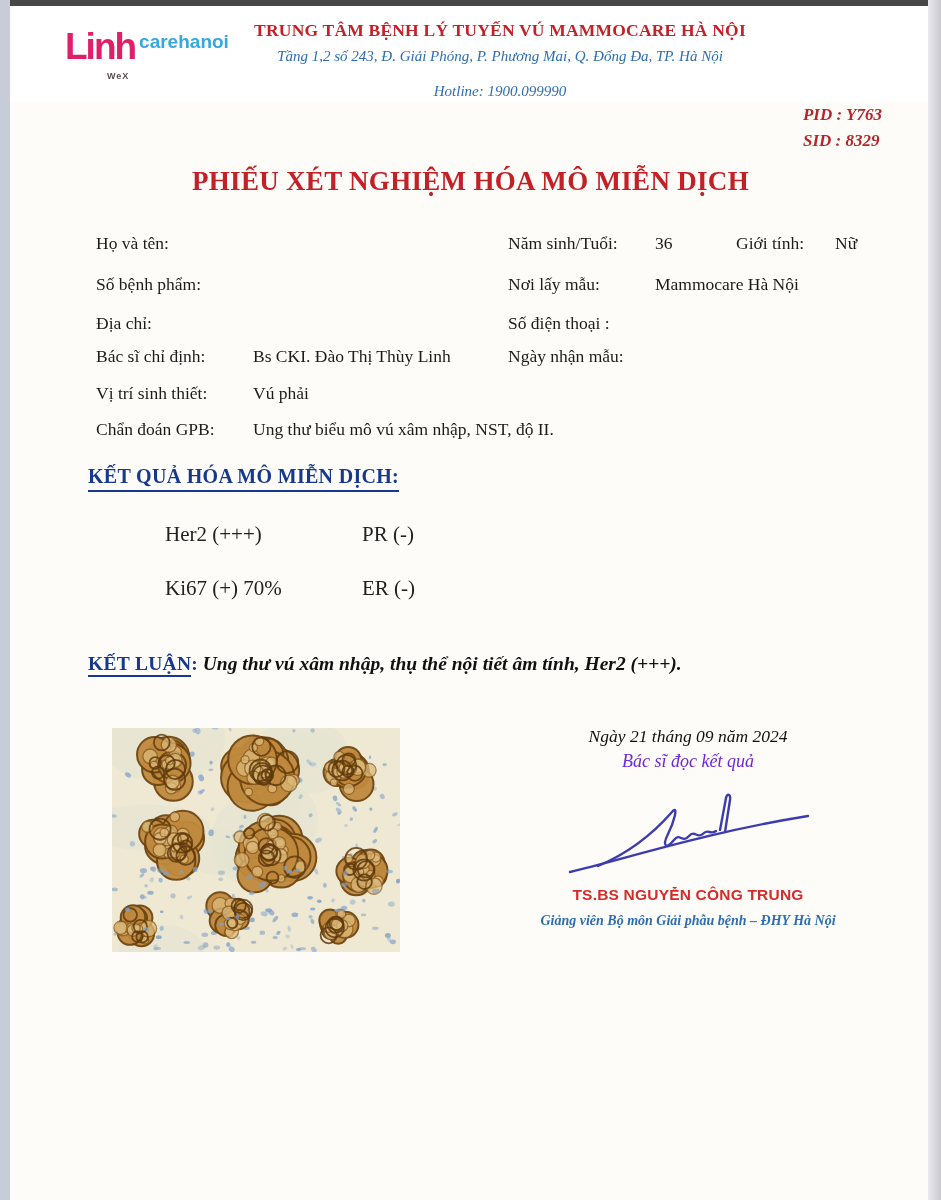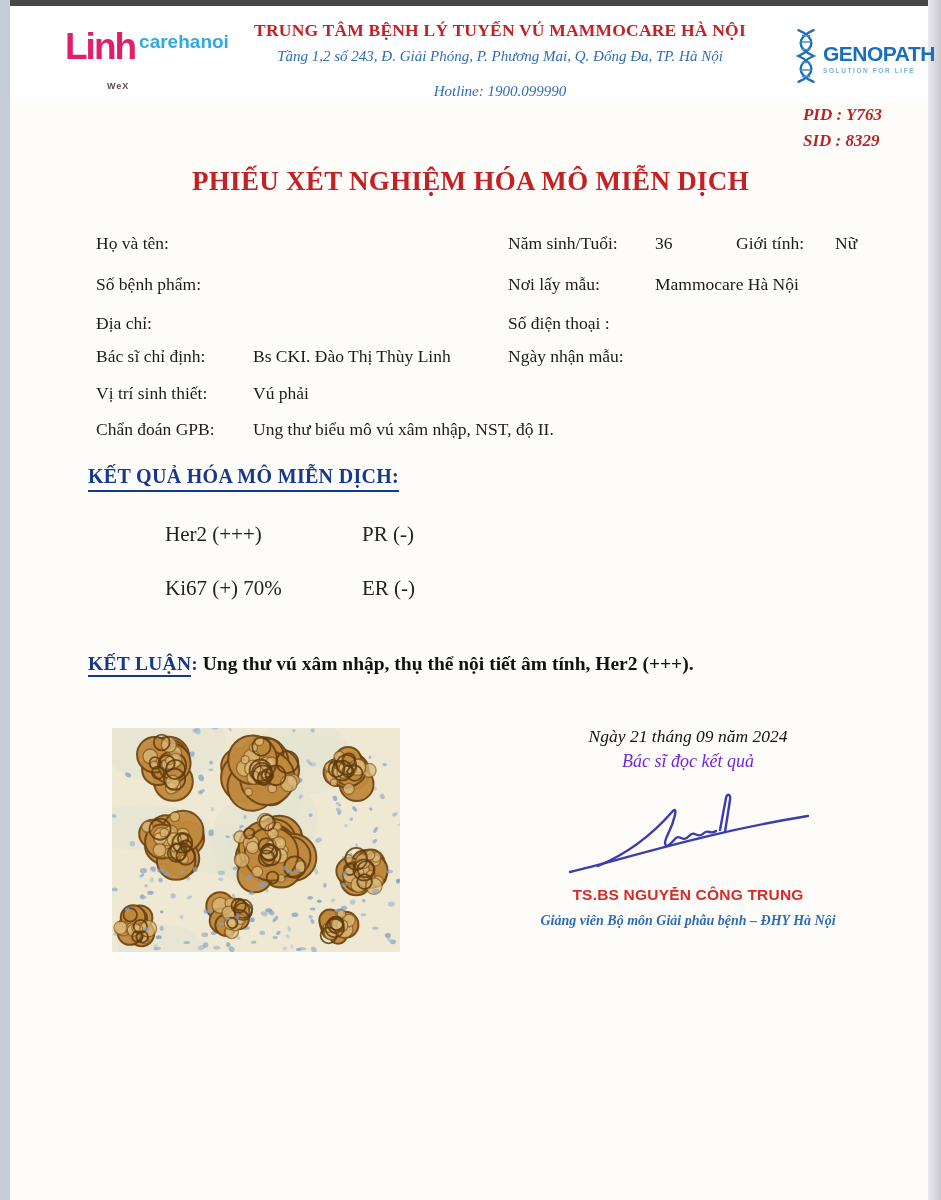--- a/index.html
+++ b/index.html
@@ -15,21 +15,21 @@
 
   
   .header-band { position:absolute; left:10px; top:6px; width:918px; height:96px; background:#ffffff; }
 
   .brand-left { position:absolute; left:55px; top:24px; width:190px; }
   .brand-left .row1 { display:flex; align-items:flex-start; gap:4px; font-family:"Liberation Sans",sans-serif; }
   .mammo-primary { font-size:37px; font-weight:bold; color:#e01f6b; letter-spacing:-2px; line-height:0.9; }
   .mammo-col { display:flex; flex-direction:row; font-weight:bold; color:#35a8e0; line-height:0.95; padding-top:3px; }
   .mammo-care  { font-size:19px; }
   .mammo-hanoi { font-size:19px; }
-  .mammo-sub { font-family:"Liberation Sans",sans-serif; font-size:9px; color:#5a4a52; font-weight:bold; margin:18px 0 0 42px; letter-spacing:1px; }
+  .mammo-sub { font-family:"Liberation Sans",sans-serif; font-size:9px; color:#5a4a52; font-weight:bold; margin:8px 0 0 42px; letter-spacing:1px; }
 
   .header-center { position:absolute; left:200px; top:14px; width:580px; text-align:center; }
   .org-name { color:#c42127; font-weight:bold; font-size:17.5px; letter-spacing:0.2px; }
   .org-address { color:#2e6db4; font-style:italic; font-size:15px; margin-top:7px; }
   .org-hotline { color:#2e6db4; font-style:italic; font-size:15px; margin-top:18px; }
 
   .brand-right { position:absolute; left:782px; top:22px; width:140px; display:flex; align-items:center; gap:3px; }
   .dna-icon { flex:0 0 auto; }
   .genopath-txt { display:flex; flex-direction:column; font-family:"Liberation Sans",sans-serif; }
   .genopath-name { font-size:21px; font-weight:bold; color:#1a6fba; letter-spacing:-0.5px; }
@@ -57,21 +57,21 @@
   .results-heading { position:absolute; left:88px; top:465px; color:#16388e; font-weight:bold; font-size:20px;
                      letter-spacing:0.3px; border-bottom:2px solid #16388e; padding-bottom:2px; }
   .result-row { position:absolute; left:0; width:941px; font-size:21px; color:#222; }
   .res-c1 { position:absolute; left:165px; white-space:nowrap; }
   .res-c2 { position:absolute; left:362px; white-space:nowrap; }
 
   
   .conclusion { position:absolute; left:88px; top:653px; width:810px; font-size:19.5px; white-space:nowrap; }
   .conclusion-label { color:#16388e; font-weight:bold; border-bottom:2px solid #16388e; padding-bottom:1px; letter-spacing:0.3px; }
   .conclusion-colon { color:#16388e; font-weight:bold; }
-  .conclusion-text { color:#111; font-weight:bold; }
+  .conclusion-text { color:#111; font-weight:bold; font-style:italic; }
 
   
   .histo-figure { position:absolute; left:112px; top:728px; width:288px; height:224px; }
 
   
   .signoff { position:absolute; left:538px; top:726px; width:300px; text-align:center; }
   .sign-date    { font-style:italic; font-size:17.5px; color:#111; }
   .sign-caption { font-style:italic; font-size:18px; color:#6d28d9; margin-top:4px; }
   .signature-wrap { margin-top:14px; height:96px; }
   .doctor-name  { color:#d42b2b; font-weight:bold; font-family:"Liberation Sans",sans-serif; font-size:15.5px; margin-top:4px; letter-spacing:0.2px; }
@@ -96,42 +96,20 @@
       </div>
       <div class="mammo-sub">WeX</div>
     </div>
 
     <div class="header-center">
       <div class="org-name">TRUNG TÂM BỆNH LÝ TUYẾN VÚ MAMMOCARE HÀ NỘI</div>
       <div class="org-address">Tầng 1,2 số 243, Đ. Giải Phóng, P. Phương Mai, Q. Đống Đa, TP. Hà Nội</div>
       <div class="org-hotline">Hotline: 1900.099990</div>
     </div>
 
-    <div class="brand-right">
-      <span class="dna-icon">
-        <svg width="28" height="56" viewBox="0 0 26 52">
-          <g fill="none" stroke="#1a6fba" stroke-width="2.2" stroke-linecap="round">
-            <path d="M6,2 C22,9 22,19 6,26 C22,33 22,43 6,50"></path>
-            <path d="M20,2 C4,9 4,19 20,26 C4,33 4,43 20,50"></path>
-          </g>
-          <g stroke="#4b8ec7" stroke-width="1.4">
-            <line x1="9" y1="7" x2="17" y2="7"></line>
-            <line x1="8" y1="13" x2="18" y2="13"></line>
-            <line x1="9" y1="20" x2="17" y2="20"></line>
-            <line x1="9" y1="32" x2="17" y2="32"></line>
-            <line x1="8" y1="39" x2="18" y2="39"></line>
-            <line x1="9" y1="45" x2="17" y2="45"></line>
-          </g>
-        </svg>
-      </span>
-      <span class="genopath-txt">
-        <span class="genopath-name">GENOPATH</span>
-        <span class="genopath-tag">SOLUTION FOR LIFE</span>
-      </span>
-    </div>
   </div>
 
   <div class="ids-block">
     <div class="id-line">PID : Y763</div>
     <div class="id-line">SID : 8329</div>
   </div>
 
   <div class="doc-title">PHIẾU XÉT NGHIỆM HÓA MÔ MIỄN DỊCH</div>
 
   <div class="info-row" style="top:233px">

